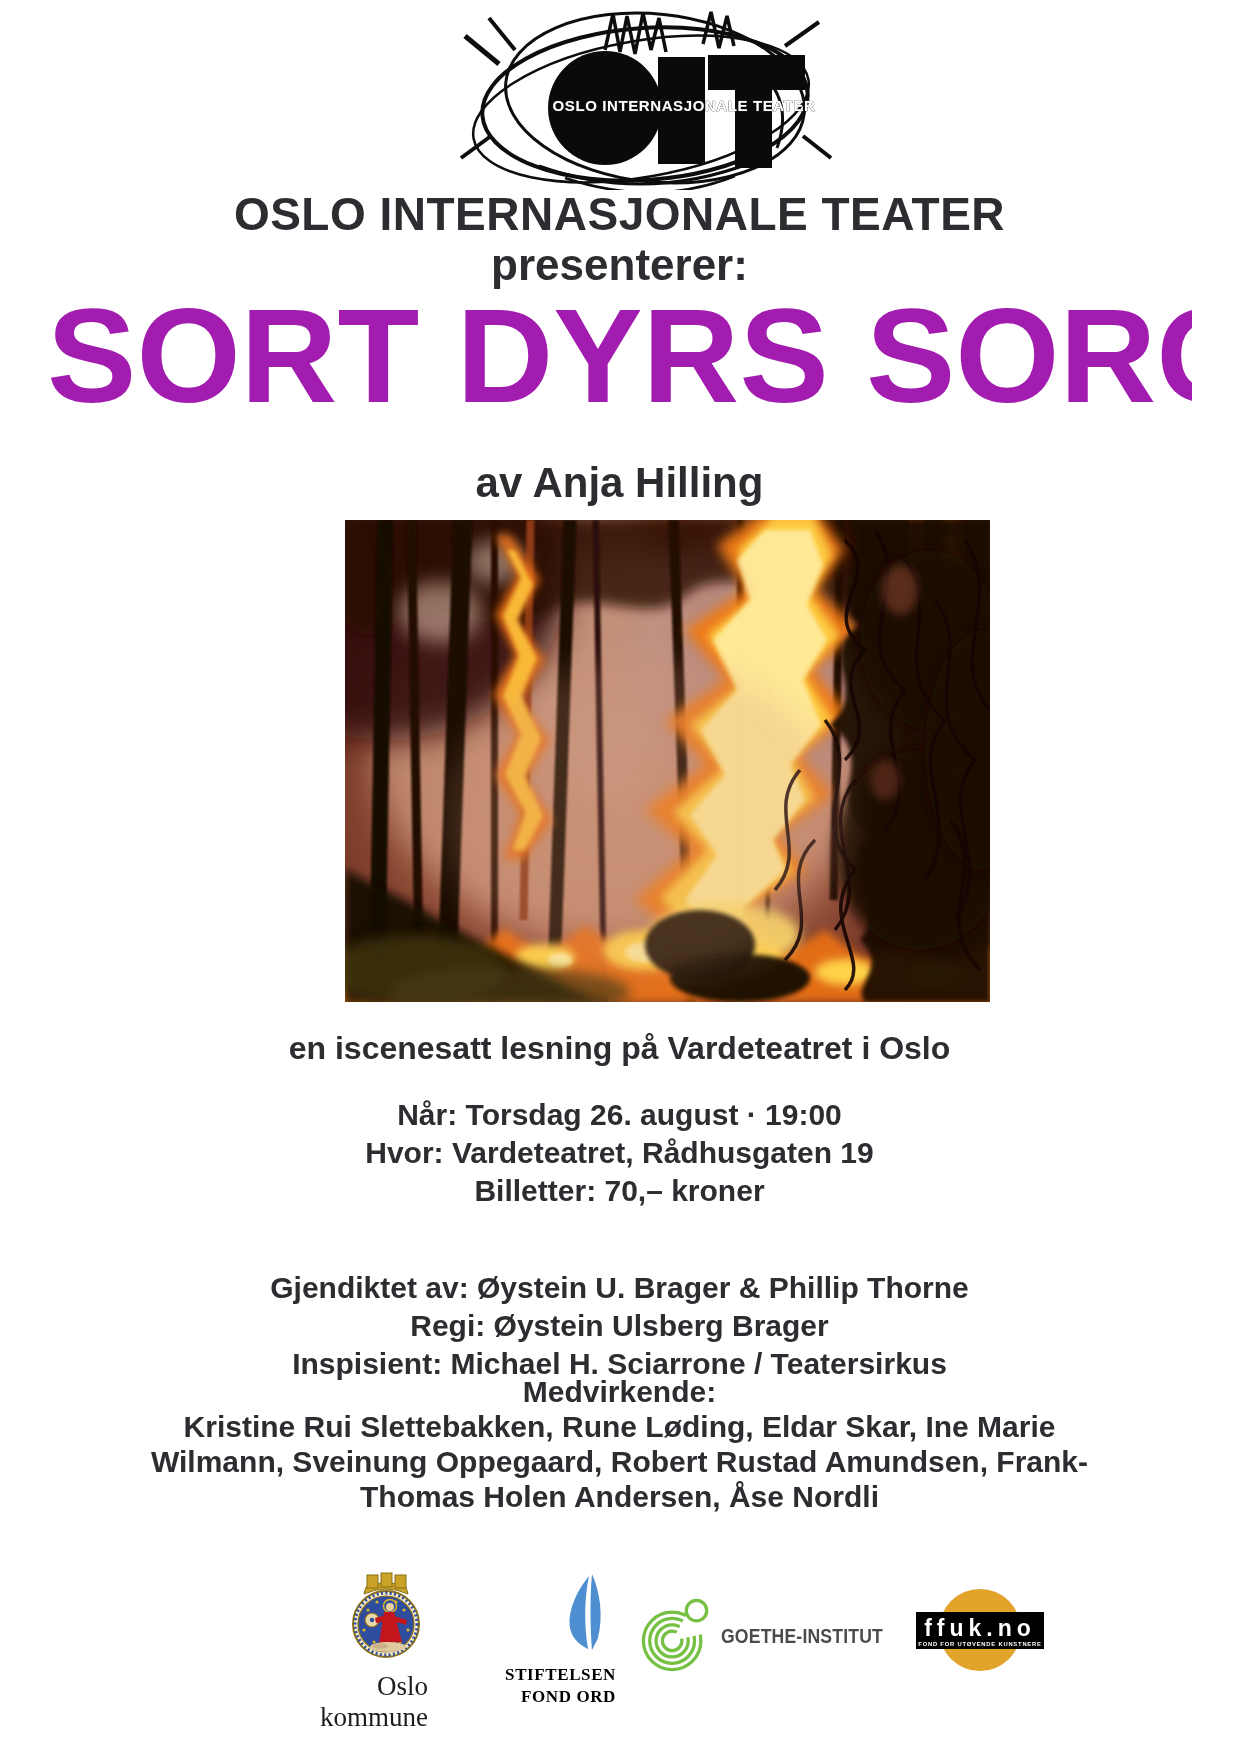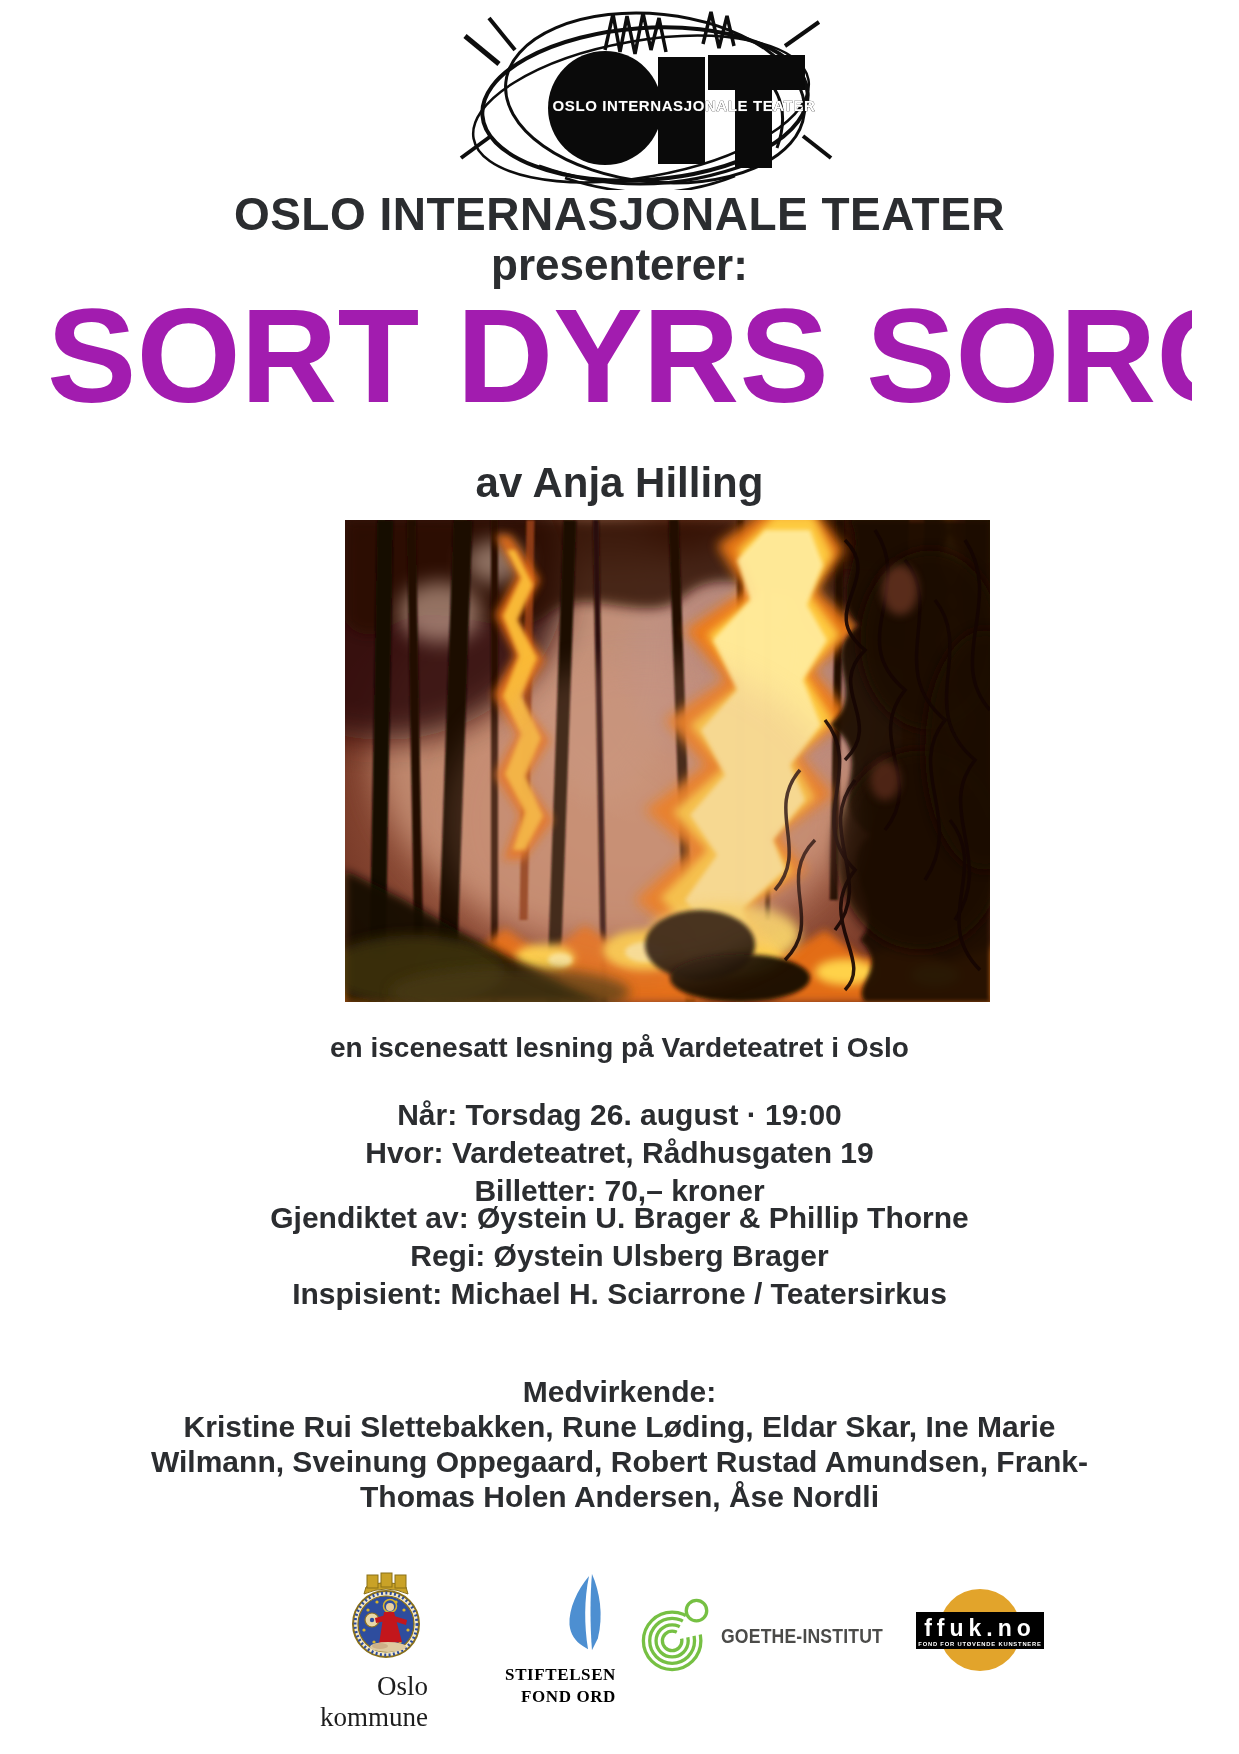--- a/index.html
+++ b/index.html
@@ -9,24 +9,24 @@
     font-family:"Liberation Sans", sans-serif; color:#2b2d30;
   }
   .cline {
     position:absolute; left:0; width:100%; text-align:center;
     font-weight:bold; white-space:nowrap; color:#2b2d30;
   }
   .hdr1  { top:191px;  font-size:46px;  line-height:46px;  letter-spacing:0.5px; }
   .hdr2  { top:243px;  font-size:44px;  line-height:44px; }
   .title { top:289px;  font-size:134px; line-height:134px; letter-spacing:0px; color:#a21caf; }
   .byline{ top:462px;  font-size:42px;  line-height:42px; }
-  .caption{ top:1030px; font-size:28px; line-height:36px; }
+  .caption{ top:1030px; font-size:32px; line-height:36px; }
   .block { position:absolute; left:0; width:100%; text-align:center; font-weight:bold; }
   .details { top:1096px; font-size:30px; line-height:38px; }
-  .credits { top:1199px; font-size:30px; line-height:38px; }
+  .credits { top:1269px; font-size:30px; line-height:38px; }
   .cast    { top:1374px; font-size:30px; line-height:35px; }
   .photo {
     position:absolute; left:298px; top:520px; width:645px; height:482px;
     background:#571f10; overflow:hidden;
   }
   .oitlogo { position:absolute; left:408px; top:8px; width:378px; height:182px; }
 
   .sponsor { position:absolute; text-align:right; }
   .oslo  { left:221px; top:1572px; width:160px; }
   .oslo .lbl { font-family:"Liberation Serif", serif; font-size:27px; color:#1d1d1d; margin-top:1px; }

